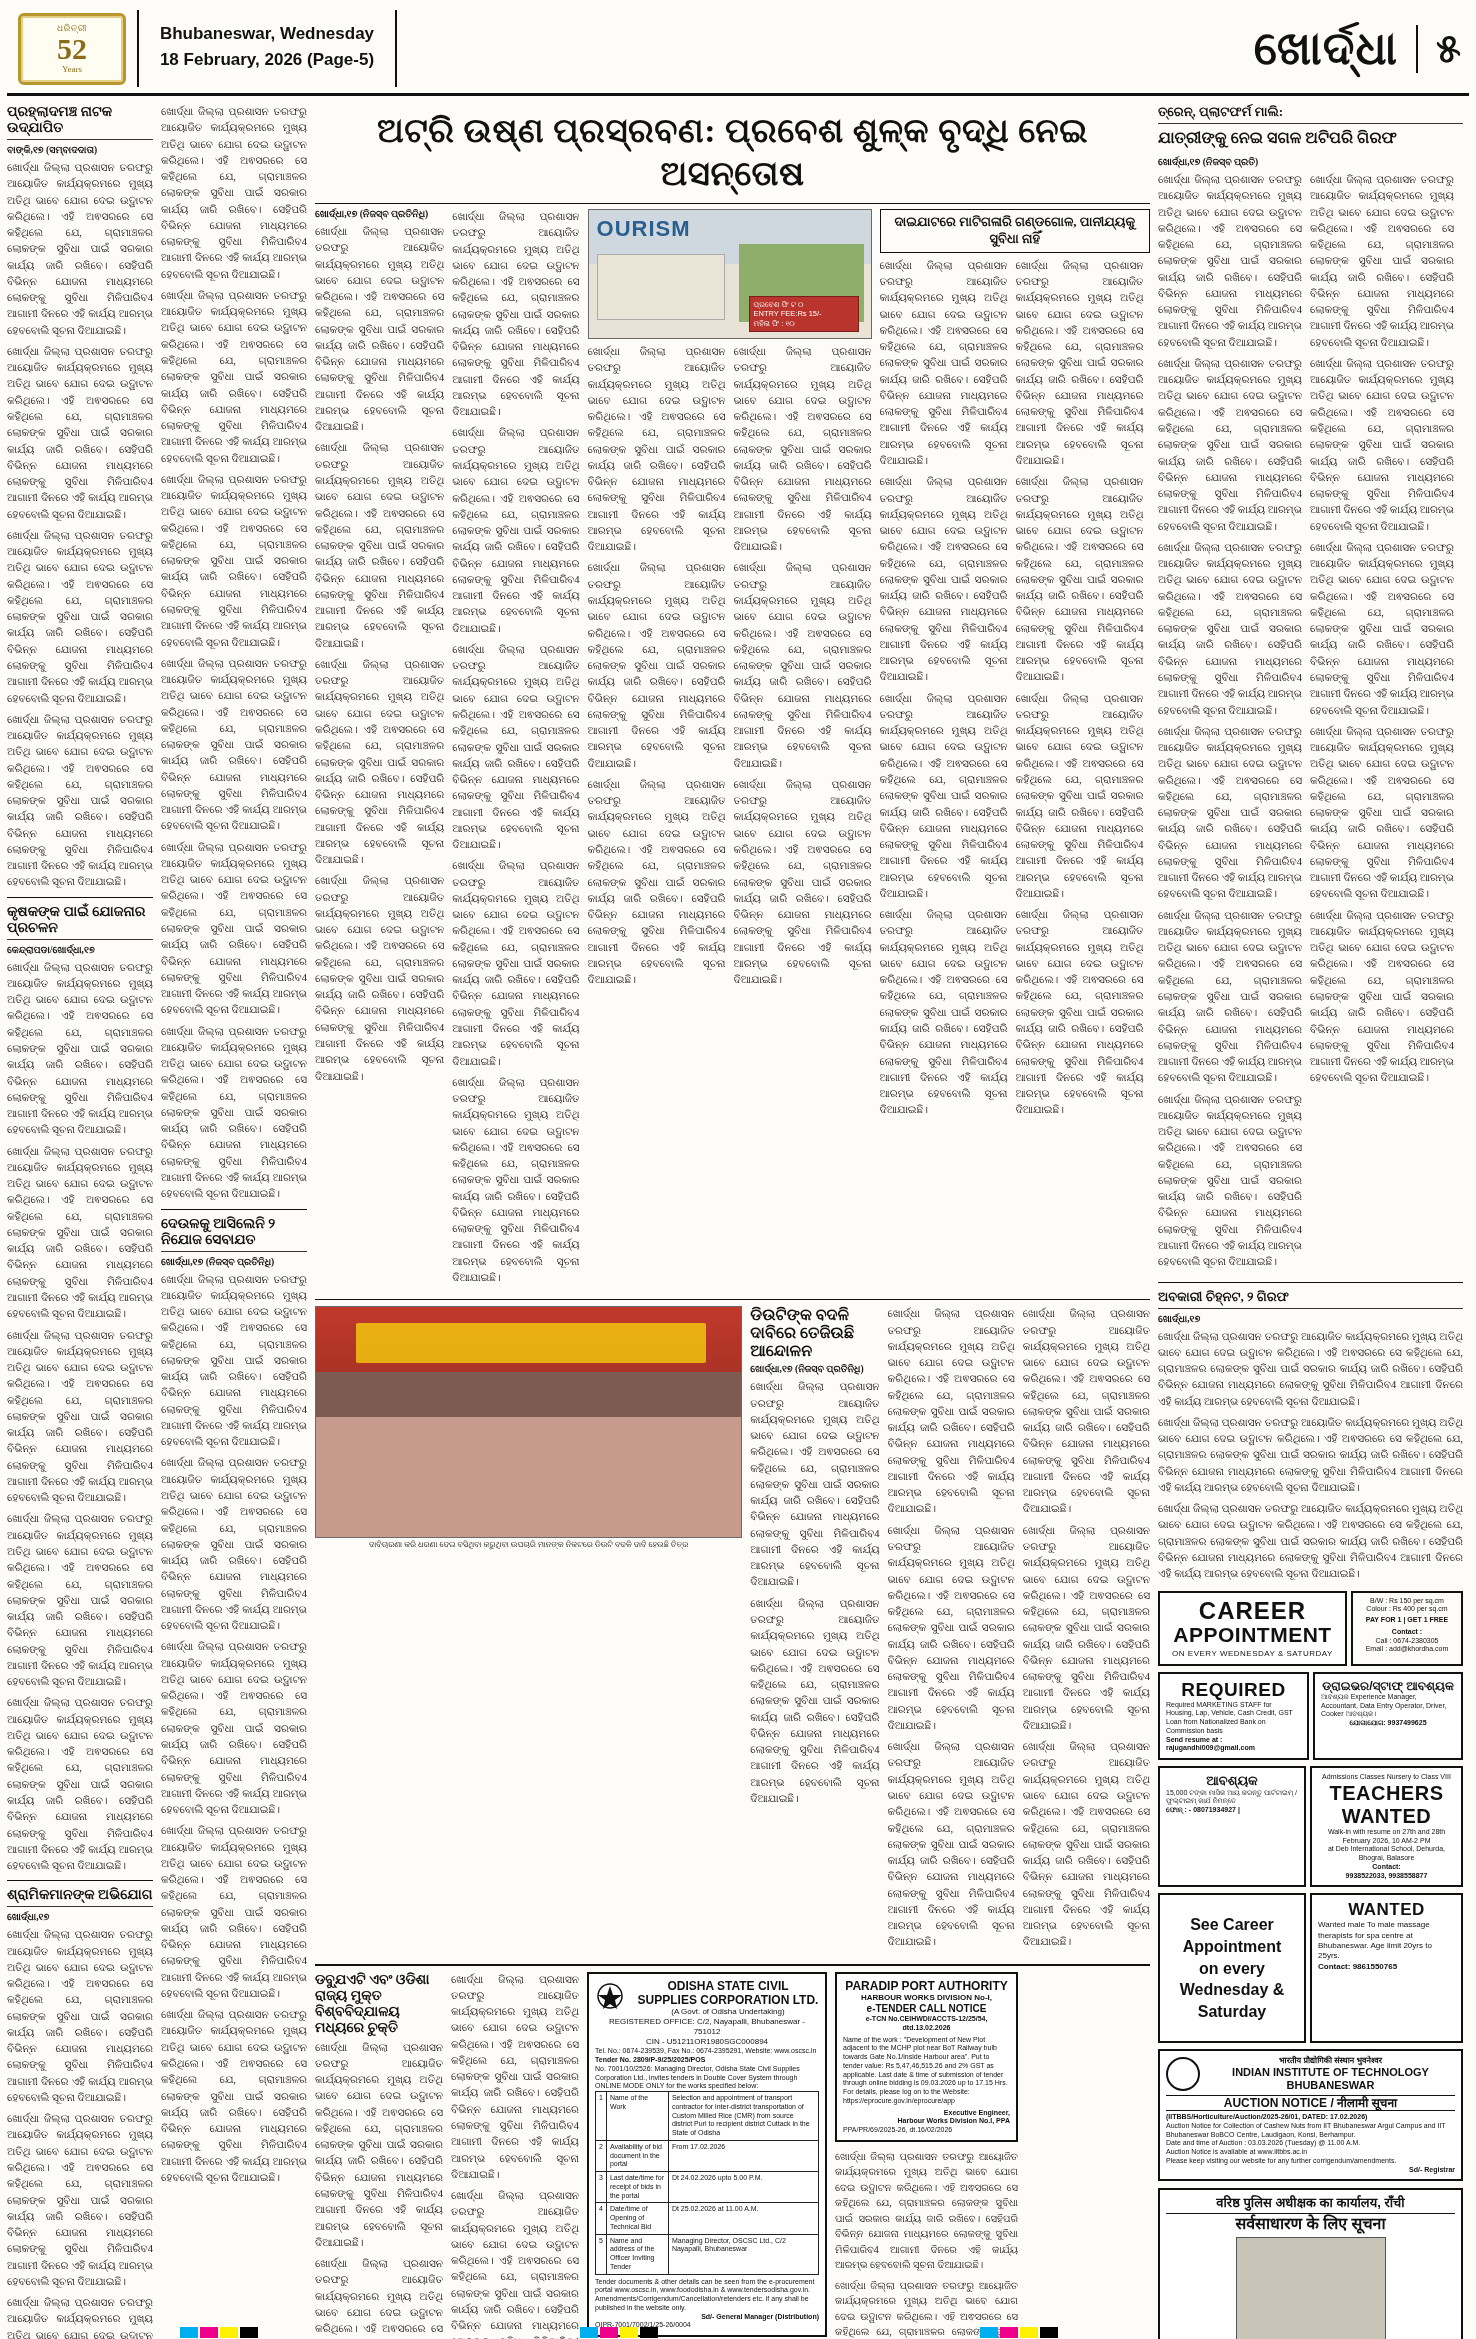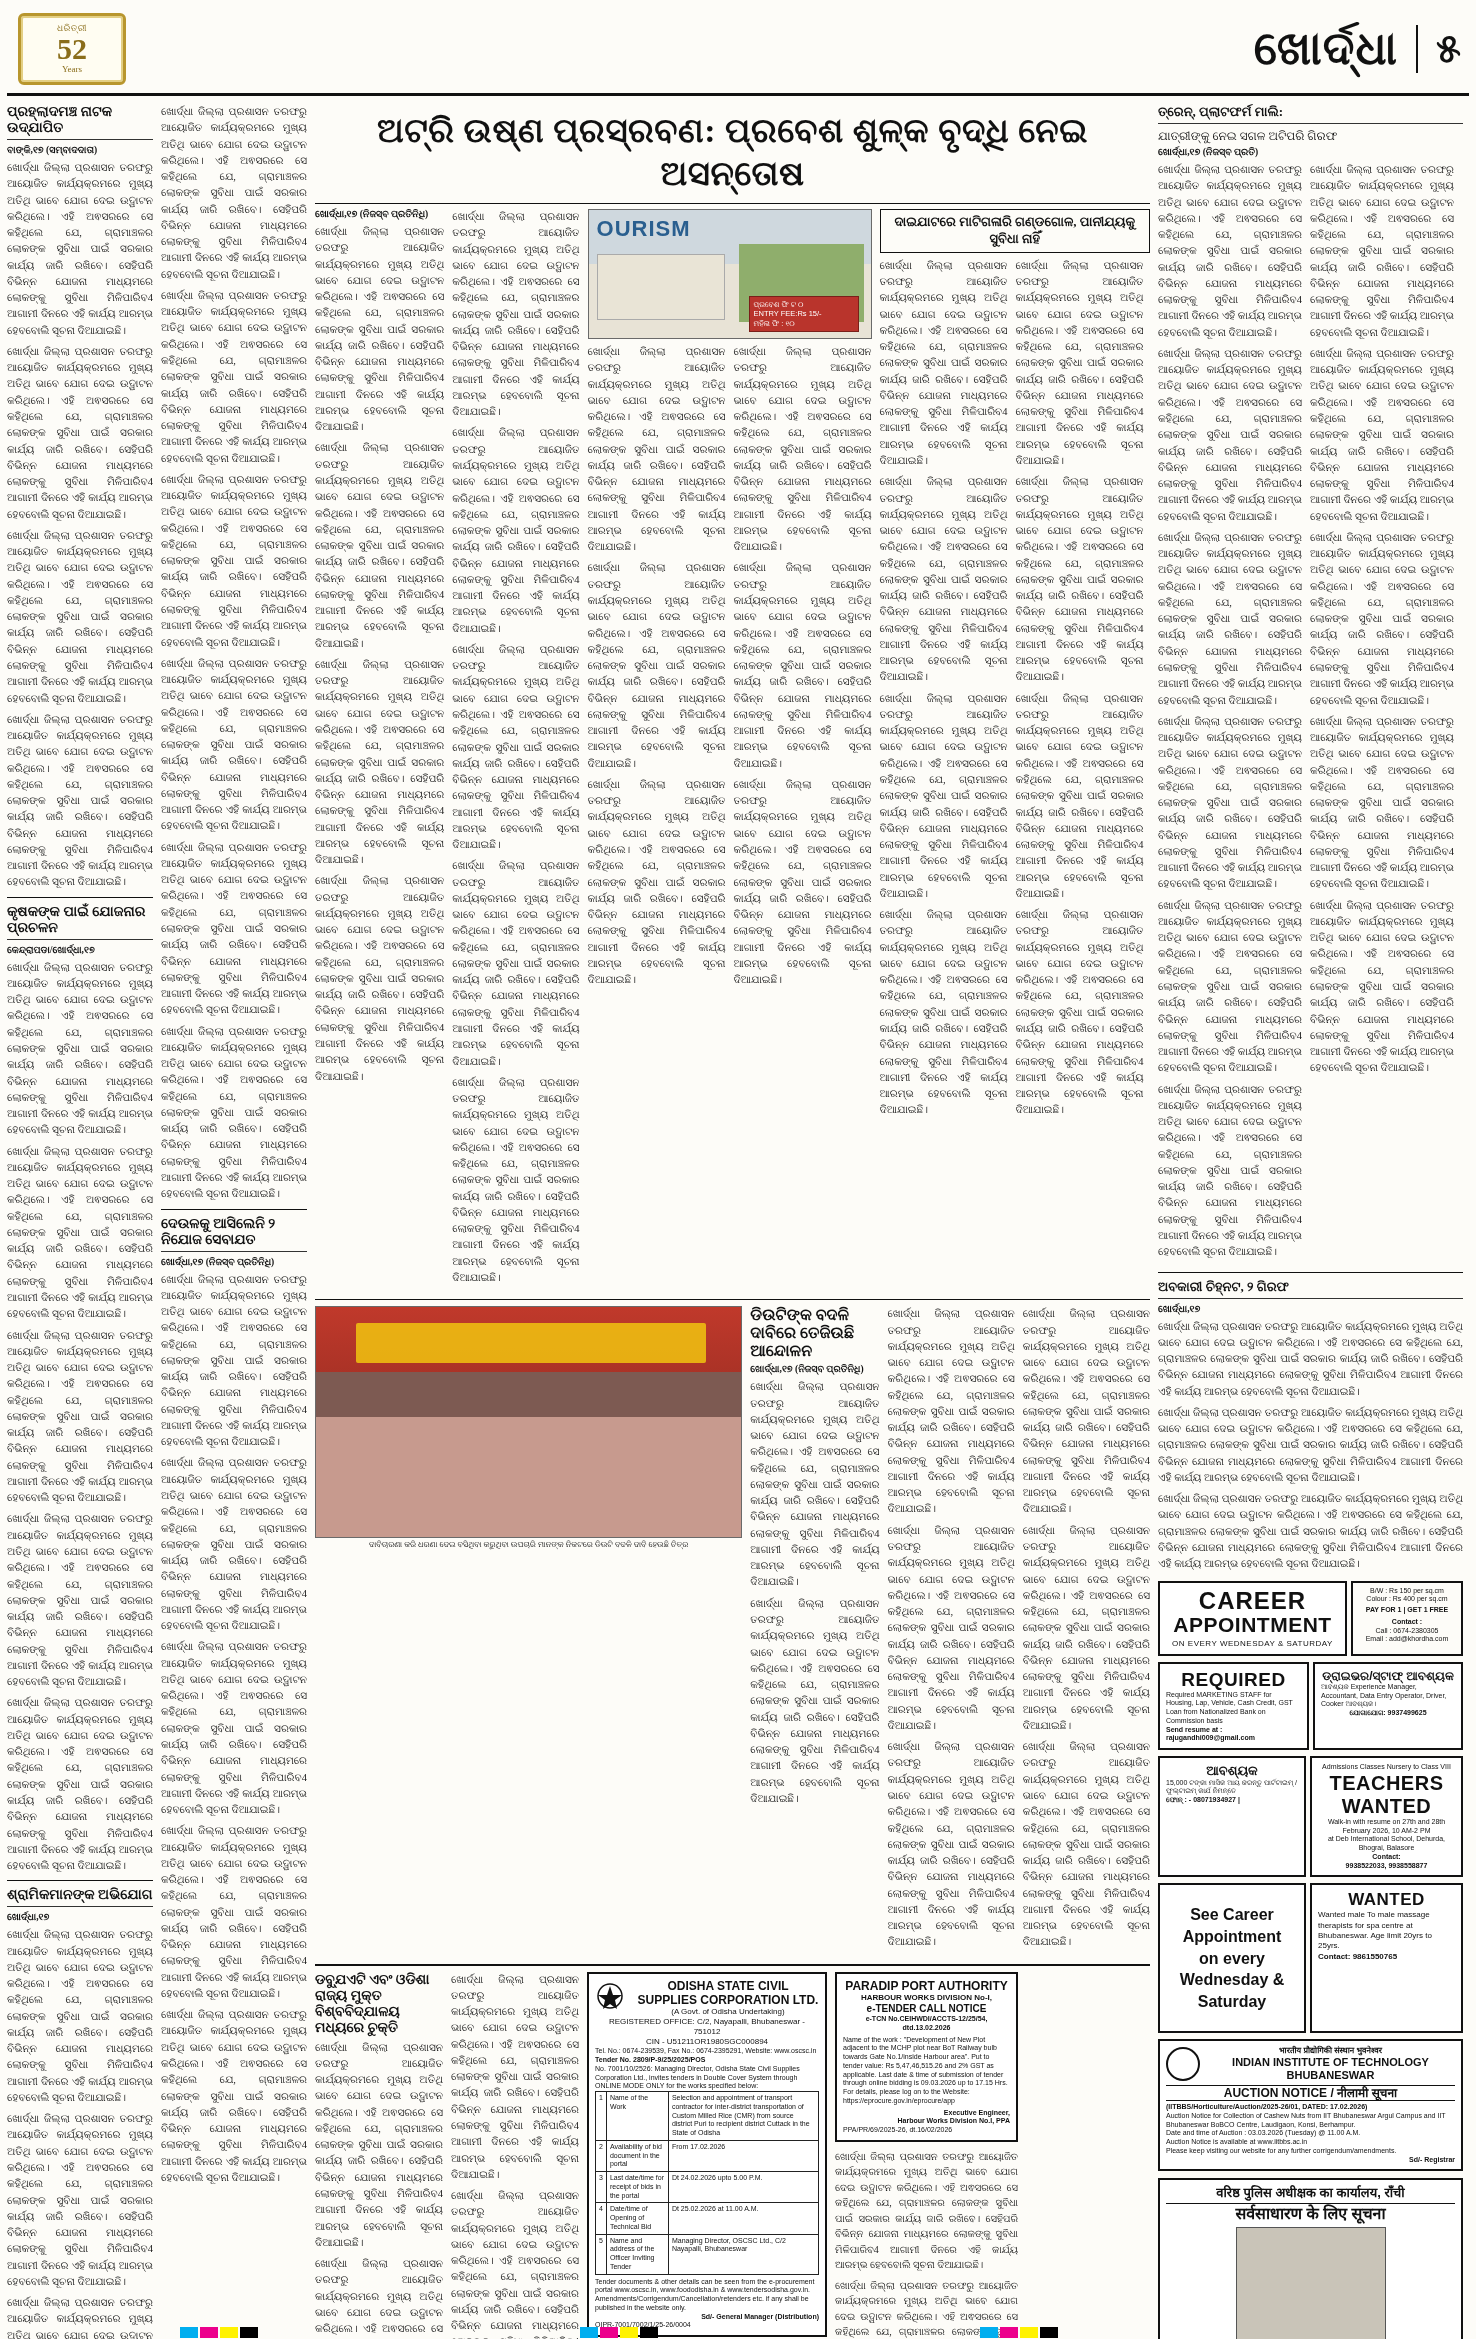--- a/index.html
+++ b/index.html
@@ -98,20 +98,24 @@
 
 <div class="page">
 
   <div class="masthead">
     <div class="mh-badge">
       <div class="badge-circle">
         <div class="badge-top">ଧରିତ୍ରୀ</div>
         <div class="badge-num">52</div>
         <div class="badge-bot">Years</div>
       </div>
+    </div>
+    <div class="mh-place">
+      <div class="l1">Bhubaneswar, Wednesday</div>
+      <div class="l2">18 February, 2026  (Page-5)</div>
     </div>
     <div class="mh-spacer"></div>
     <div class="mh-title">
       <div class="t">ଖୋର୍ଦ୍ଧା</div>
       <div class="sep"></div>
       <div class="pg">୫</div>
     </div>
   </div>
 
   <div class="cols">
@@ -368,21 +372,21 @@
 
         </div>
       </div>
 
     </div>
 
     <div style="width:305px;">
 
       <div>
         <div class="sec-head" style="font-size:13px;">ତ୍ରେନ୍, ପ୍ଲାଟଫର୍ମ ମାଲି:</div>
-        <div style="font-size:12px;font-weight:normal;margin-bottom:3px;">ଯାତ୍ରୀଙ୍କୁ ନେଇ ସଗଳ ଅଟିପରି ଗିରଫ</div>
+        <div style="font-size:16px;font-weight:bold;margin-bottom:10px;">ଯାତ୍ରୀଙ୍କୁ ନେଇ ସଗଳ ଅଟିପରି ଗିରଫ</div>
         <div class="dateline">ଖୋର୍ଦ୍ଧା,୧୭ (ନିଜସ୍ବ ପ୍ରତି)</div>
         <div style="display:flex;gap:8px;">
           <div class="body-text" style="width:144px;">
             <p>ଖୋର୍ଦ୍ଧା ଜିଲ୍ଲା ପ୍ରଶାସନ ତରଫରୁ ଆୟୋଜିତ କାର୍ଯ୍ୟକ୍ରମରେ ମୁଖ୍ୟ ଅତିଥି ଭାବେ ଯୋଗ ଦେଇ ଉଦ୍ଘାଟନ କରିଥିଲେ। ଏହି ଅଵସରରେ ସେ କହିଥିଲେ ଯେ, ଗ୍ରାମାଞ୍ଚଳର ଲୋକଙ୍କ ସୁବିଧା ପାଇଁ ସରକାର କାର୍ଯ୍ୟ ଜାରି ରଖିବେ। ସେହିପରି ବିଭିନ୍ନ ଯୋଜନା ମାଧ୍ୟମରେ ଲୋକଙ୍କୁ ସୁବିଧା ମିଳିପାରିବ஖4 ଆଗାମୀ ଦିନରେ ଏହି କାର୍ଯ୍ୟ ଆରମ୍ଭ ହେବବୋଲି ସୂଚନା ଦିଆଯାଇଛି।</p>
             <p>ଖୋର୍ଦ୍ଧା ଜିଲ୍ଲା ପ୍ରଶାସନ ତରଫରୁ ଆୟୋଜିତ କାର୍ଯ୍ୟକ୍ରମରେ ମୁଖ୍ୟ ଅତିଥି ଭାବେ ଯୋଗ ଦେଇ ଉଦ୍ଘାଟନ କରିଥିଲେ। ଏହି ଅଵସରରେ ସେ କହିଥିଲେ ଯେ, ଗ୍ରାମାଞ୍ଚଳର ଲୋକଙ୍କ ସୁବିଧା ପାଇଁ ସରକାର କାର୍ଯ୍ୟ ଜାରି ରଖିବେ। ସେହିପରି ବିଭିନ୍ନ ଯୋଜନା ମାଧ୍ୟମରେ ଲୋକଙ୍କୁ ସୁବିଧା ମିଳିପାରିବ஖4 ଆଗାମୀ ଦିନରେ ଏହି କାର୍ଯ୍ୟ ଆରମ୍ଭ ହେବବୋଲି ସୂଚନା ଦିଆଯାଇଛି।</p>
             <p>ଖୋର୍ଦ୍ଧା ଜିଲ୍ଲା ପ୍ରଶାସନ ତରଫରୁ ଆୟୋଜିତ କାର୍ଯ୍ୟକ୍ରମରେ ମୁଖ୍ୟ ଅତିଥି ଭାବେ ଯୋଗ ଦେଇ ଉଦ୍ଘାଟନ କରିଥିଲେ। ଏହି ଅଵସରରେ ସେ କହିଥିଲେ ଯେ, ଗ୍ରାମାଞ୍ଚଳର ଲୋକଙ୍କ ସୁବିଧା ପାଇଁ ସରକାର କାର୍ଯ୍ୟ ଜାରି ରଖିବେ। ସେହିପରି ବିଭିନ୍ନ ଯୋଜନା ମାଧ୍ୟମରେ ଲୋକଙ୍କୁ ସୁବିଧା ମିଳିପାରିବ஖4 ଆଗାମୀ ଦିନରେ ଏହି କାର୍ଯ୍ୟ ଆରମ୍ଭ ହେବବୋଲି ସୂଚନା ଦିଆଯାଇଛି।</p>
             <p>ଖୋର୍ଦ୍ଧା ଜିଲ୍ଲା ପ୍ରଶାସନ ତରଫରୁ ଆୟୋଜିତ କାର୍ଯ୍ୟକ୍ରମରେ ମୁଖ୍ୟ ଅତିଥି ଭାବେ ଯୋଗ ଦେଇ ଉଦ୍ଘାଟନ କରିଥିଲେ। ଏହି ଅଵସରରେ ସେ କହିଥିଲେ ଯେ, ଗ୍ରାମାଞ୍ଚଳର ଲୋକଙ୍କ ସୁବିଧା ପାଇଁ ସରକାର କାର୍ଯ୍ୟ ଜାରି ରଖିବେ। ସେହିପରି ବିଭିନ୍ନ ଯୋଜନା ମାଧ୍ୟମରେ ଲୋକଙ୍କୁ ସୁବିଧା ମିଳିପାରିବ஖4 ଆଗାମୀ ଦିନରେ ଏହି କାର୍ଯ୍ୟ ଆରମ୍ଭ ହେବବୋଲି ସୂଚନା ଦିଆଯାଇଛି।</p>
             <p>ଖୋର୍ଦ୍ଧା ଜିଲ୍ଲା ପ୍ରଶାସନ ତରଫରୁ ଆୟୋଜିତ କାର୍ଯ୍ୟକ୍ରମରେ ମୁଖ୍ୟ ଅତିଥି ଭାବେ ଯୋଗ ଦେଇ ଉଦ୍ଘାଟନ କରିଥିଲେ। ଏହି ଅଵସରରେ ସେ କହିଥିଲେ ଯେ, ଗ୍ରାମାଞ୍ଚଳର ଲୋକଙ୍କ ସୁବିଧା ପାଇଁ ସରକାର କାର୍ଯ୍ୟ ଜାରି ରଖିବେ। ସେହିପରି ବିଭିନ୍ନ ଯୋଜନା ମାଧ୍ୟମରେ ଲୋକଙ୍କୁ ସୁବିଧା ମିଳିପାରିବ஖4 ଆଗାମୀ ଦିନରେ ଏହି କାର୍ଯ୍ୟ ଆରମ୍ଭ ହେବବୋଲି ସୂଚନା ଦିଆଯାଇଛି।</p>
             <p>ଖୋର୍ଦ୍ଧା ଜିଲ୍ଲା ପ୍ରଶାସନ ତରଫରୁ ଆୟୋଜିତ କାର୍ଯ୍ୟକ୍ରମରେ ମୁଖ୍ୟ ଅତିଥି ଭାବେ ଯୋଗ ଦେଇ ଉଦ୍ଘାଟନ କରିଥିଲେ। ଏହି ଅଵସରରେ ସେ କହିଥିଲେ ଯେ, ଗ୍ରାମାଞ୍ଚଳର ଲୋକଙ୍କ ସୁବିଧା ପାଇଁ ସରକାର କାର୍ଯ୍ୟ ଜାରି ରଖିବେ। ସେହିପରି ବିଭିନ୍ନ ଯୋଜନା ମାଧ୍ୟମରେ ଲୋକଙ୍କୁ ସୁବିଧା ମିଳିପାରିବ஖4 ଆଗାମୀ ଦିନରେ ଏହି କାର୍ଯ୍ୟ ଆରମ୍ଭ ହେବବୋଲି ସୂଚନା ଦିଆଯାଇଛି।</p>
           </div>

